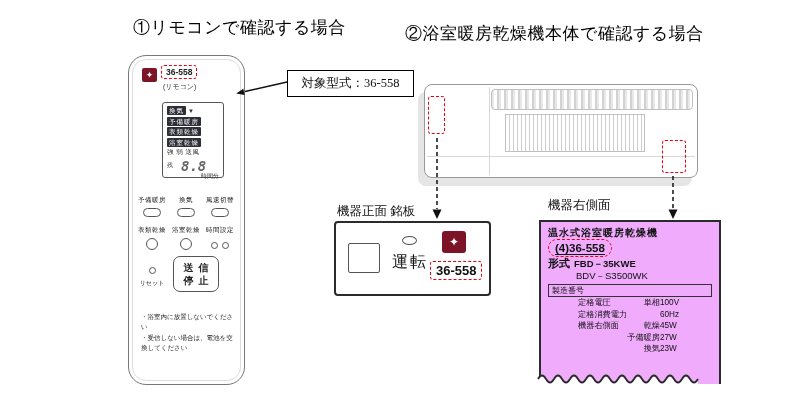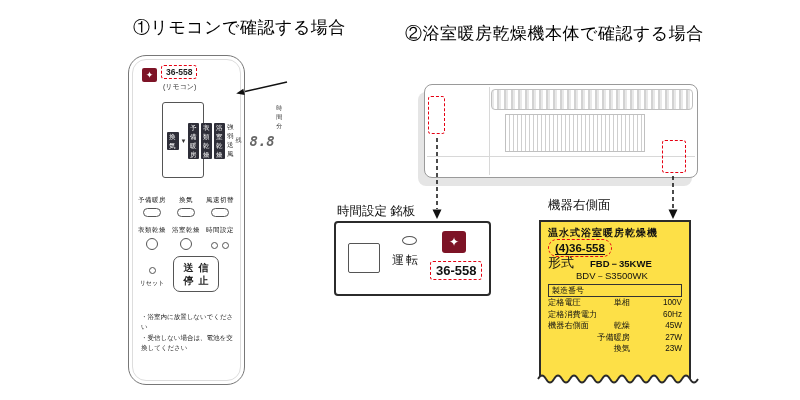--- a/index.html
+++ b/index.html
@@ -13,22 +13,22 @@
   .sec-title { position:absolute; font-size:17px; color:#000; letter-spacing:0.5px; }
   .red-dash { border:1.6px dashed #e60012; border-radius:3px; background:#fff; }
 
   
   .remote { left:128px; top:55px; width:117px; height:330px; border:1.8px solid #777; border-radius:18px; background:#fff; }
   .remote-inner { position:absolute; inset:3px; border:1px solid #ddd; border-radius:14px; }
   .r-logo { left:13px; top:12px; width:15px; height:14px; background:#7d1326; border-radius:2px;
             color:#fff; font-size:9px; line-height:14px; text-align:center; }
   .r-model { left:32px; top:9px; font-size:8.5px; font-weight:bold; padding:1px 4px; color:#222; }
   .r-caption { left:34px; top:26px; font-size:7px; color:#333; }
-  .lcd { left:33px; top:46px; width:42px; height:76px; border:1.5px solid #555; border-radius:3px;
-         padding:3px 4px 2px; display:flex; flex-direction:row; gap:1.5px; }
+  .lcd { left:33px; top:46px; width:62px; height:76px; border:1.5px solid #555; border-radius:3px;
+         padding:3px 4px 2px; display:flex; flex-direction:column; gap:1.5px; }
   .lcd-row { display:flex; align-items:center; gap:2px; }
   .badge { background:#2e2e38; color:#fff; font-size:6.5px; line-height:9px; padding:0 2px; border-radius:1px; letter-spacing:1px; }
   .fan-ic { font-size:6px; color:#333; }
   .lcd-fan-row { font-size:6.5px; letter-spacing:0.5px; color:#222; }
   .lcd-remain { font-size:6px; color:#444; }
   .lcd-digits { font-family:"DejaVu Sans Mono", monospace; font-style:italic; font-weight:bold;
                 font-size:14px; color:#666; line-height:14px; margin-left:6px; }
   .lcd-unit { font-size:6px; text-align:right; margin-top:-2px; color:#333; }
   .btn-col { position:absolute; width:34px; text-align:center; }
   .btn-col .lbl { font-size:6.5px; letter-spacing:0.5px; white-space:nowrap; }
@@ -56,40 +56,40 @@
   .seam-v { position:absolute; left:64px; top:2px; width:0; height:88px; border-left:1px solid #d8d8d8; }
   .seam-h { position:absolute; left:2px; top:71px; width:268px; border-top:1px solid #d8d8d8; }
   .unit-dash-left  { left:428px; top:96px;  width:17px; height:38px; background:transparent; }
   .unit-dash-right { left:662px; top:140px; width:24px; height:33px; background:transparent; }
 
   
   .np-label { left:337px; top:203px; font-size:12.5px; }
   .nameplate { left:334px; top:221px; width:157px; height:75px; border:2px solid #2b2b2b; border-radius:4px; background:#fff; }
   .np-square { position:absolute; left:12px; top:20px; width:32px; height:30px; border:1.6px solid #555; border-radius:2px; }
   .np-oval { position:absolute; left:66px; top:13px; width:15px; height:9px; border:1.6px solid #555; border-radius:50%; }
-  .np-run { position:absolute; left:56px; top:29px; font-size:12px; letter-spacing:2px; }
+  .np-run { position:absolute; left:56px; top:29px; font-size:16px; letter-spacing:2px; }
   .np-logo { position:absolute; left:106px; top:8px; width:24px; height:22px; background:#7d1326; border-radius:3px;
              color:#fff; text-align:center; line-height:22px; font-size:12px; }
   .np-model { position:absolute; left:94px; top:38px; font-size:13px; font-weight:bold; padding:1px 5px; }
 
   
   .sl-label { left:548px; top:197px; font-size:12.5px; }
-  .plate { left:539px; top:220px; width:152px; height:164px; border:2px solid #2b2b2b; border-bottom:none;
-           background:#fde047; padding:5px 7px 0; }
+  .plate { left:539px; top:220px; width:182px; height:164px; border:2px solid #2b2b2b; border-bottom:none;
+           background:#f0abfc; padding:5px 7px 0; }
   .pname { font-size:10px; line-height:12px; font-weight:bold; letter-spacing:1px; }
   .pmodel-line { font-size:11.5px; line-height:16px; font-weight:bold; }
   .pmodel-wrap { display:inline-block; border:1.6px dashed #e60012; border-radius:9px; padding:0 6px; }
   .pmodel-wrap .u { border-bottom:1.4px solid #111; }
   .ptype { font-size:9.5px; line-height:12px; font-weight:bold; }
-  .ptype .tlabel { font-size:13px; font-weight:normal; margin-right:16px; }
+  .ptype .tlabel { font-size:11px; font-weight:bold; margin-right:4px; }
   .ptype2 { font-size:9.5px; line-height:12px; font-weight:normal; margin-left:28px; }
   .serial { border:1.2px solid #333; height:13px; margin-top:2px; font-size:8px; line-height:11px; padding-left:3px; }
-  .srow { display:flex; font-size:8.2px; line-height:11.5px; }
+  .srow { display:flex; font-size:8.2px; line-height:11.5px;margin-left:30px; }
   .srow .mid { margin-left:auto; }
-  .srow .val { width:52px; text-align:right; }
+  .srow .val { width:52px; text-align:left; }
   .srow.gap { margin-top:3px; }
   svg { display:block; }
 </style>
 </head>
 <body>
 
 <div class="canvas">
 
   <div class="sec-title serif" style="left:133px;top:16px">①リモコンで確認する場合</div>
   <div class="sec-title serif" style="left:405px;top:22px">②浴室暖房乾燥機本体で確認する場合</div>
@@ -157,31 +157,32 @@
       <span class="circ-sm"></span>
       <div class="lbl">リセット</div>
     </div>
 
     <div class="notes abs">
       <div>・浴室内に放置しないでください</div>
       <div>・受信しない場合は、電池を交換してください</div>
     </div>
   </div>
 
+  <div class="callout abs serif">対象型式：36-558</div>
 
   <div class="unit abs">
     <div class="louver"></div>
     <div class="grille"></div>
     <div class="seam-v"></div>
     <div class="seam-h"></div>
   </div>
   <div class="unit-dash-left abs red-dash"></div>
   <div class="unit-dash-right abs red-dash"></div>
 
-  <div class="np-label abs serif">時間設定 銘板</div>
+  <div class="np-label abs serif">機器正面 銘板</div>
   <div class="nameplate abs">
     <div class="np-square"></div>
     <div class="np-oval"></div>
     <div class="np-run">運転</div>
     <div class="np-logo">✦</div>
     <div class="np-model red-dash">36-558</div>
   </div>
 
   <div class="sl-label abs serif">機器右側面</div>
   <div class="plate abs">

